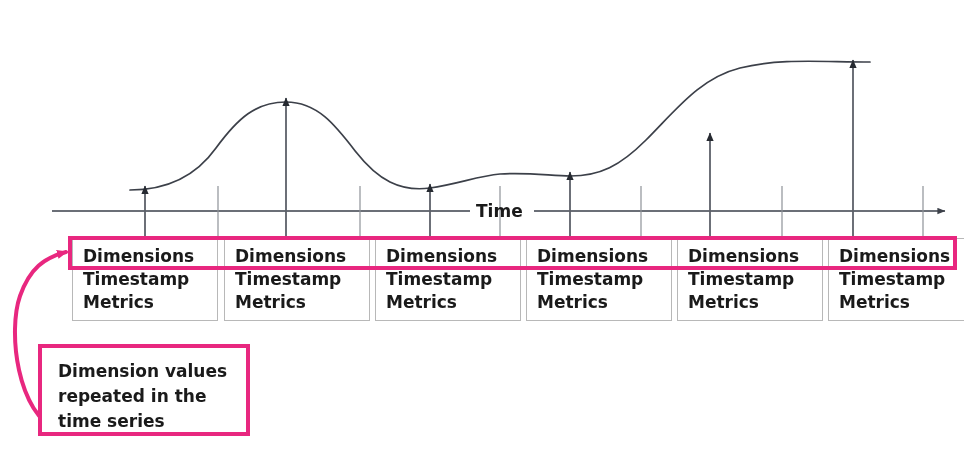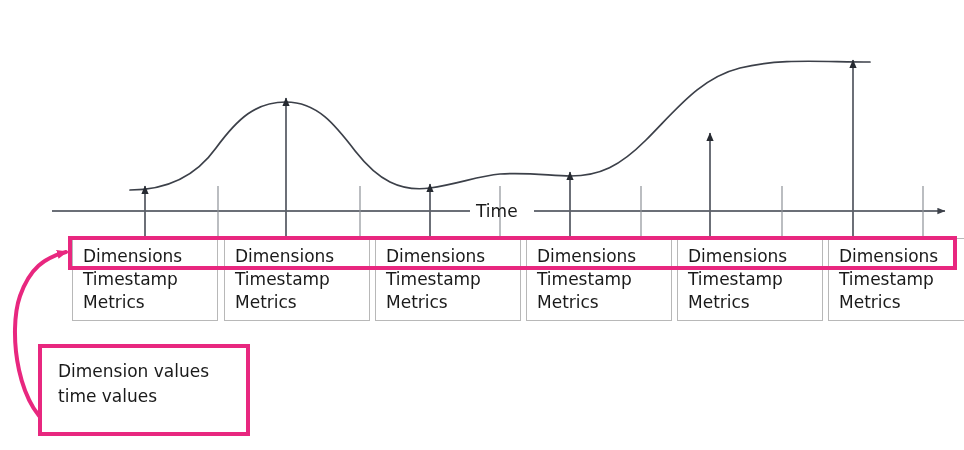--- a/index.html
+++ b/index.html
@@ -12,20 +12,21 @@
     height: 450px;
     position: relative;
     overflow: hidden;
     font-family: "DejaVu Sans", sans-serif;
   }
   #stage {
     position: absolute;
     left: 0; top: 0;
     width: 964px;
     height: 450px;
+    font-weight: bold;
   }
   #svg-layer {
     position: absolute;
     left: 0; top: 0;
     width: 964px;
     height: 450px;
   }
   .axis-label {
     position: absolute;
     font-family: "DejaVu Sans", sans-serif;
@@ -154,16 +155,17 @@
   <div class="record-box" style="left:828px; top:238px; width:146px; height:83px;">
     <div class="record-line">Dimensions</div>
     <div class="record-line">Timestamp</div>
     <div class="record-line">Metrics</div>
   </div>
 
   <div class="pink-highlight" style="left:68px; top:236px; width:889px; height:34px;"></div>
 
   <div class="callout" style="left:38px; top:344px; width:212px; height:92px;">
     <div class="callout-line">Dimension values</div>
-    <div class="callout-line">time values</div>
+    <div class="callout-line">repeated in the</div>
+    <div class="callout-line">time series</div>
   </div>
 
 </div>
 
 </body></html>

